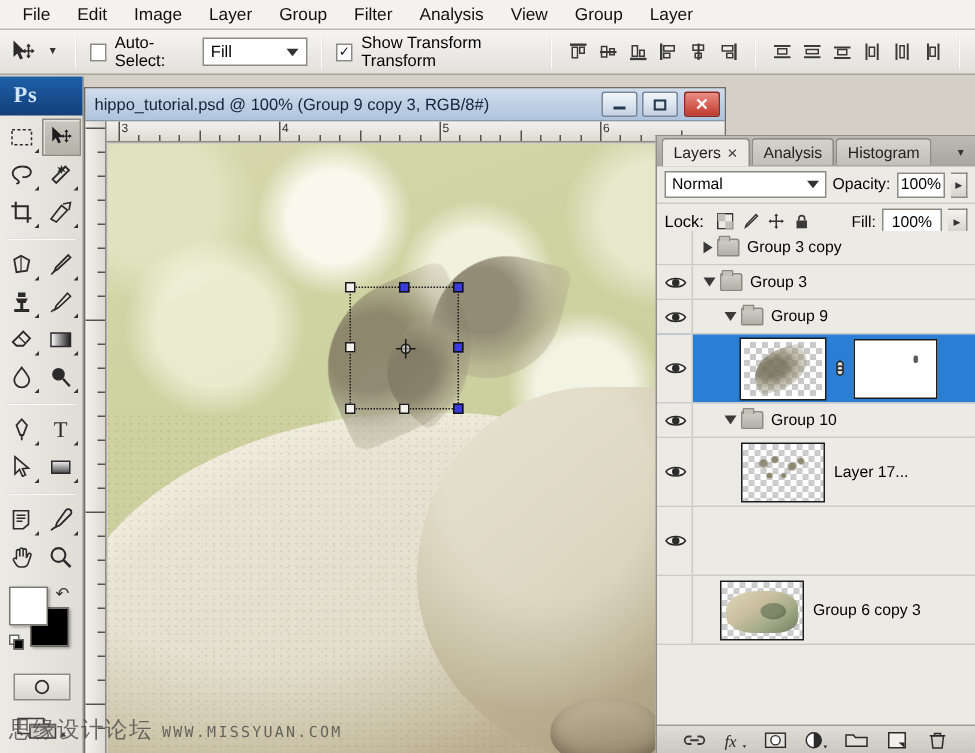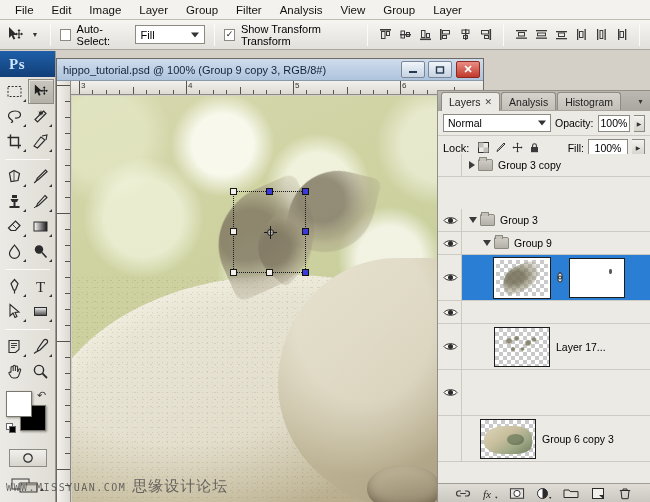--- a/index.html
+++ b/index.html
@@ -1140,21 +1140,21 @@
 
   <div id="layer-list">
       <div class="layer-row" style="min-height: 23px;">
         <div class="eye-cell"></div>
         <div style="display: flex; align-items: center; flex: 1 1 0%; padding-left: 4px; min-width: 0px;">
           <span class="twisty closed"></span>
           <span class="folder-ic"></span>
           <span class="layer-name" style="margin-left: 0px;">Group 3 copy</span>
         </div>
       </div>
-      <div class="layer-row" style="min-height: 23px; margin-top: 32px;">
+      <div class="layer-row" style="min-height: 23px;">
         <div class="eye-cell">
           <span class="eye"><svg width="15" height="11" viewBox="0 0 15 11">
               <path d="M1 5.5 C3.4 1.8 11.6 1.8 14 5.5 C11.6 9.2 3.4 9.2 1 5.5 Z" fill="#f7f6f2" stroke="#2b2b2b" stroke-width="1"></path>
               <circle cx="7.5" cy="5.5" r="2.5" fill="#2b2b2b"></circle>
             </svg></span>
         </div>
         <div style="display: flex; align-items: center; flex: 1 1 0%; padding-left: 4px; min-width: 0px;">
           <span class="twisty open"></span>
           <span class="folder-ic"></span>
           <span class="layer-name" style="margin-left: 0px;">Group 3</span>
@@ -1196,20 +1196,25 @@
           </div>
         </div>
       </div>
       <div class="layer-row" style="min-height: 23px;">
         <div class="eye-cell">
           <span class="eye"><svg width="15" height="11" viewBox="0 0 15 11">
               <path d="M1 5.5 C3.4 1.8 11.6 1.8 14 5.5 C11.6 9.2 3.4 9.2 1 5.5 Z" fill="#f7f6f2" stroke="#2b2b2b" stroke-width="1"></path>
               <circle cx="7.5" cy="5.5" r="2.5" fill="#2b2b2b"></circle>
             </svg></span>
         </div>
+        <div style="display: flex; align-items: center; flex: 1 1 0%; padding-left: 18px; min-width: 0px;">
+          <span class="twisty open"></span>
+          <span class="folder-ic"></span>
+          <span class="layer-name" style="margin-left: 0px;">Group 10</span>
+        </div>
       </div>
       <div class="layer-row" style="min-height: 46px;">
         <div class="eye-cell">
           <span class="eye"><svg width="15" height="11" viewBox="0 0 15 11">
               <path d="M1 5.5 C3.4 1.8 11.6 1.8 14 5.5 C11.6 9.2 3.4 9.2 1 5.5 Z" fill="#f7f6f2" stroke="#2b2b2b" stroke-width="1"></path>
               <circle cx="7.5" cy="5.5" r="2.5" fill="#2b2b2b"></circle>
             </svg></span>
         </div>
         <div style="display: flex; align-items: center; flex: 1 1 0%; padding-left: 32px; min-width: 0px;">
           <div class="thumb">
@@ -1289,15 +1294,15 @@
     <div class="pb-btn">
       <svg width="14" height="13" viewBox="0 0 14 13">
           <path d="M3 3.5 h8 l-.9 8.2 H3.9 Z" fill="none" stroke="#2b2b2b"></path>
           <path d="M1.8 3.5 h10.4 M5 3.5 V2 h4 v1.5" fill="none" stroke="#2b2b2b"></path>
         </svg>
     </div>
   </div>
 </div>
 
 <div id="watermark">
+  <span id="wm-cn">思缘设计论坛</span>
   <span id="wm-en">WWW.MISSYUAN.COM</span>
-  <span id="wm-cn">思缘设计论坛</span>
 </div>
 
 </body></html>

